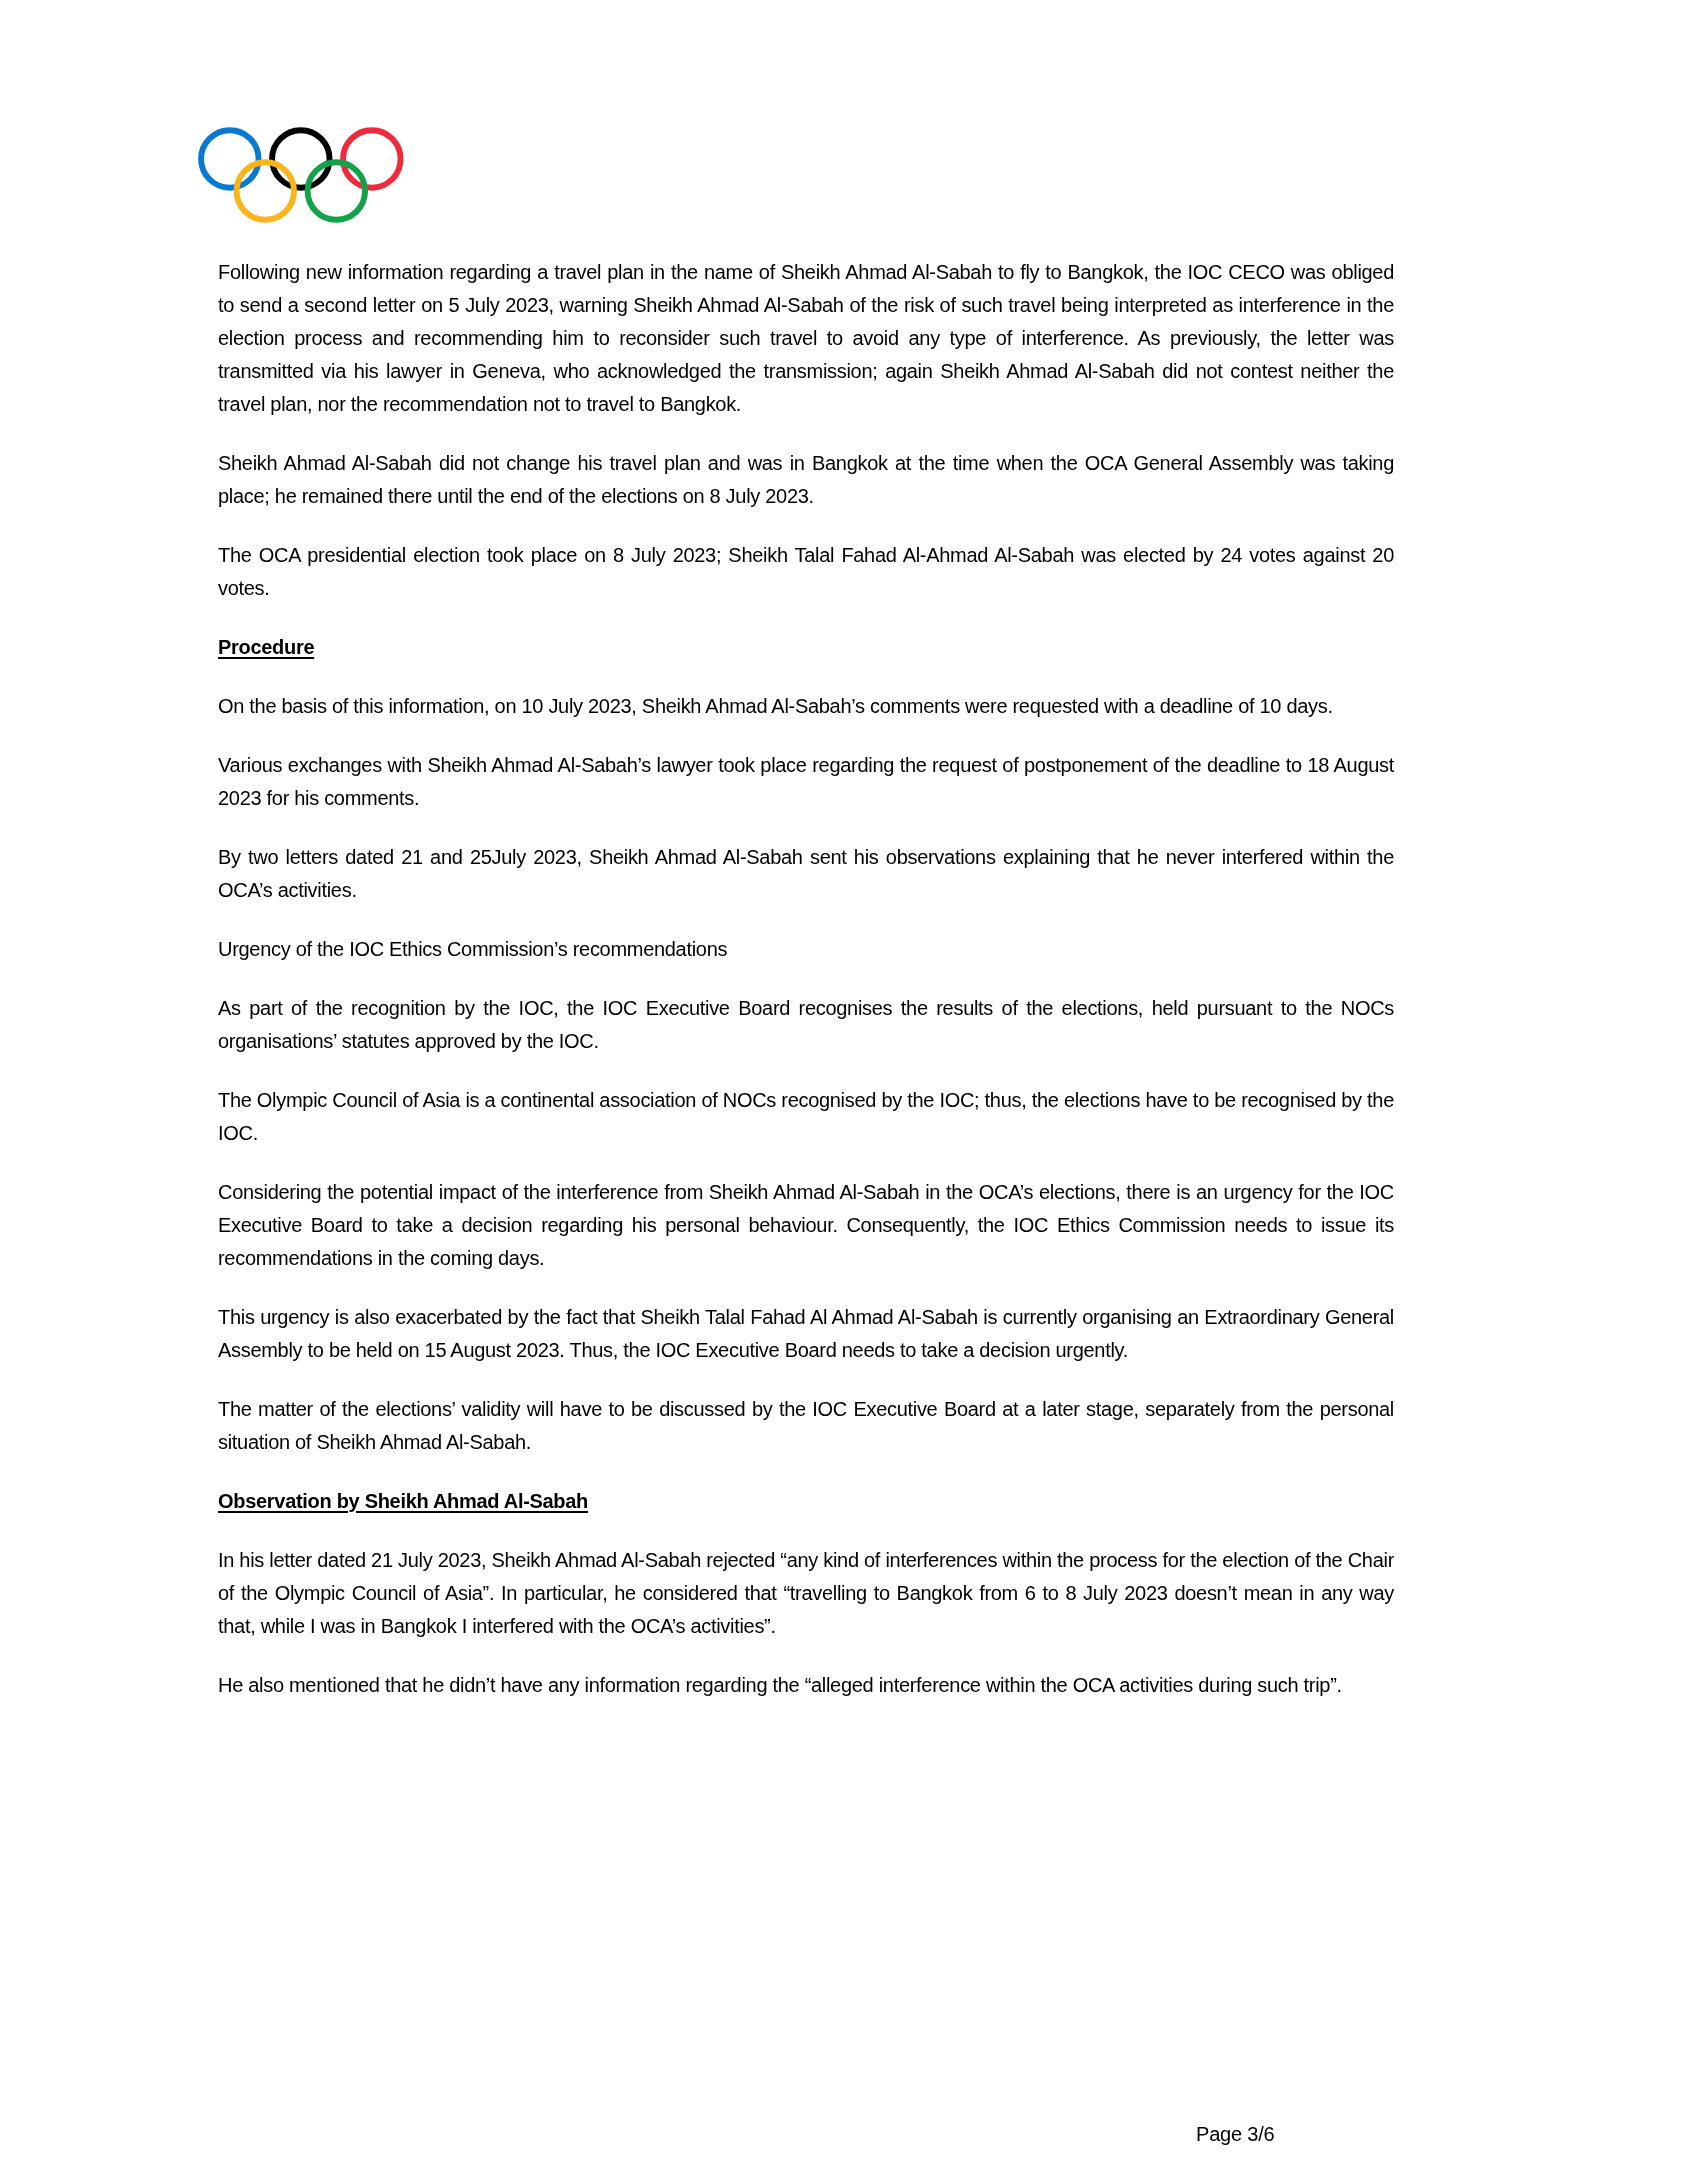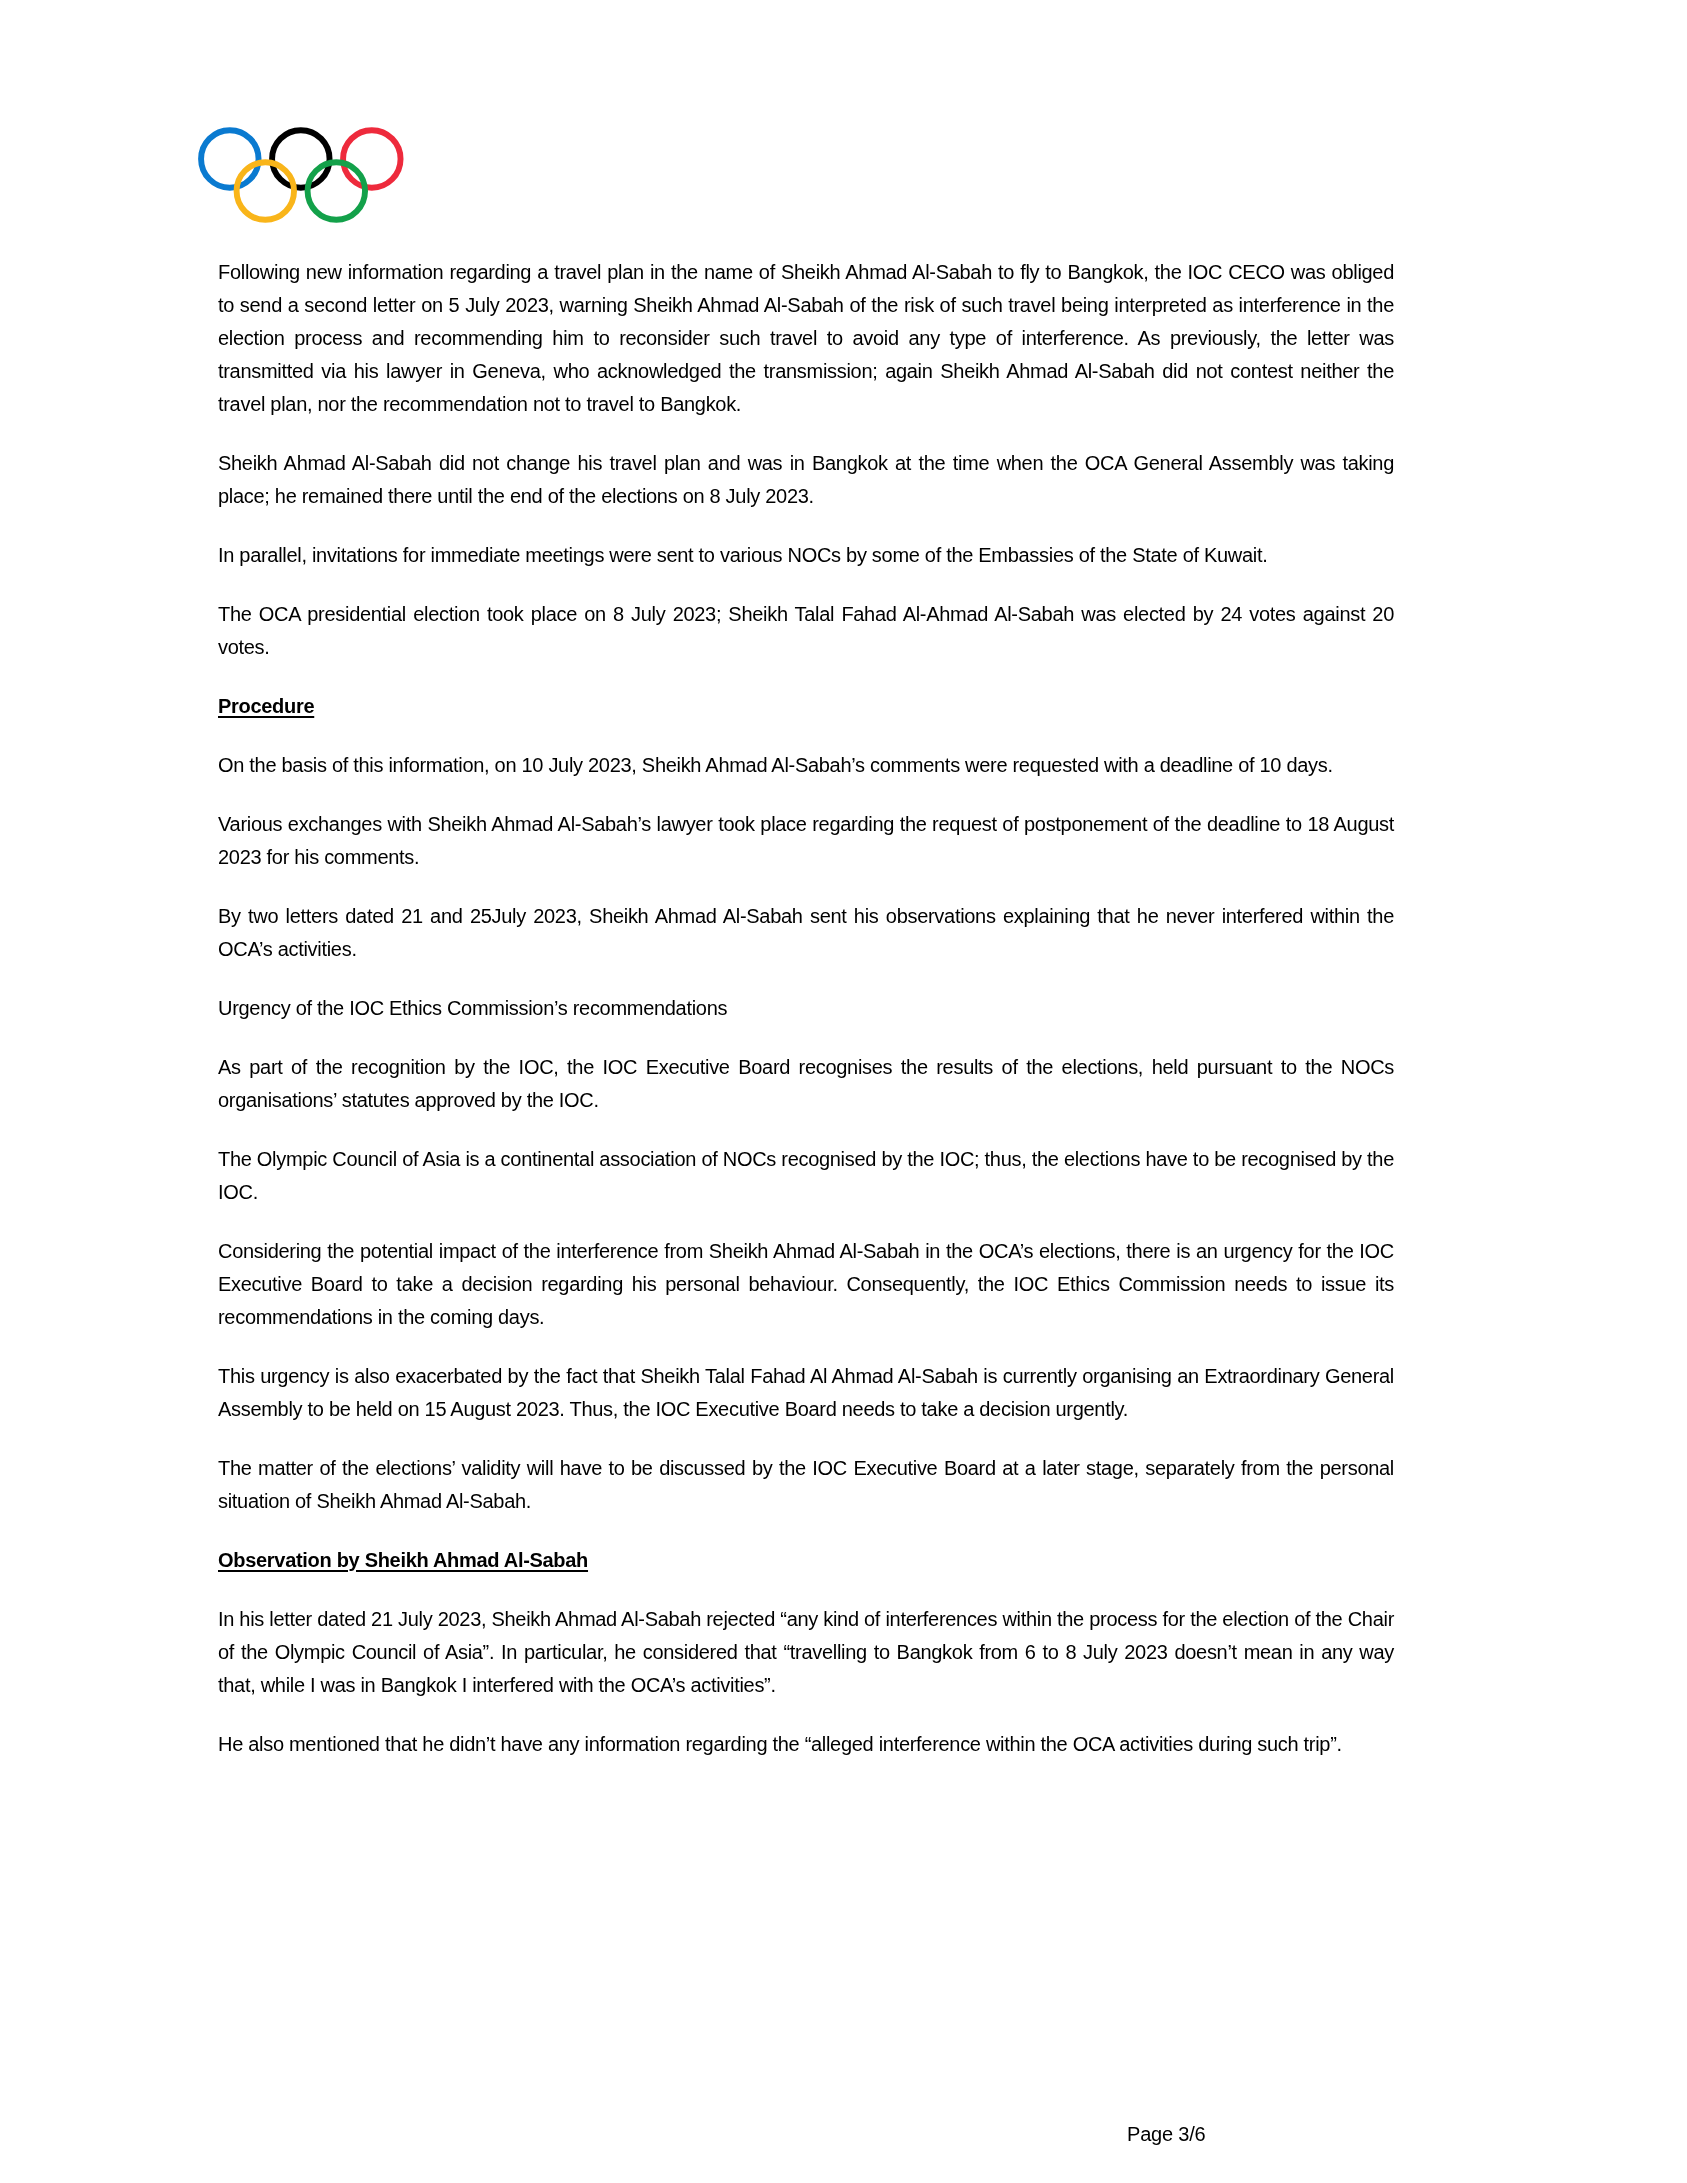--- a/index.html
+++ b/index.html
@@ -49,21 +49,21 @@
       text-decoration: underline;
       text-underline-offset: 3.4px;
       text-decoration-thickness: 1.7px;
       font-weight: bold;
     }
     .heading-i {
       margin: 0 0 26px 0;
     }
     .footer {
       position: absolute;
-      left: 1127px;
+      left: 1196px;
       top: 2123px;
       font-size: 20px;
       letter-spacing: -0.2px;
     }
   </style>
 </head>
 <body>
 
 <div class="page">
 
@@ -71,21 +71,20 @@
     <circle id="ring-blue" cx="40" cy="40" r="34" fill="none" stroke-width="7" stroke="#0a7ad0"></circle>
     <circle id="ring-black" cx="124" cy="40" r="34" fill="none" stroke-width="7" stroke="#000000"></circle>
     <circle id="ring-red" cx="208" cy="40" r="34" fill="none" stroke-width="7" stroke="#ee2a3c"></circle>
     <circle id="ring-yellow" cx="82" cy="78" r="34" fill="none" stroke-width="7" stroke="#f9b51a"></circle>
     <circle id="ring-green" cx="166" cy="78" r="34" fill="none" stroke-width="7" stroke="#13a14a"></circle>
   </svg>
 
   <div class="content" id="content">
       <p class="para">Following new information regarding a travel plan in the name of Sheikh Ahmad Al-Sabah to fly to Bangkok, the IOC CECO was obliged to send a second letter on 5 July 2023, warning Sheikh Ahmad Al-Sabah of the risk of such travel being interpreted as interference in the election process and recommending him to reconsider such travel to avoid any type of interference. As previously, the letter was transmitted via his lawyer in Geneva, who acknowledged the transmission; again Sheikh Ahmad Al-Sabah did not contest neither the travel plan, nor the recommendation not to travel to Bangkok.</p>
       <p class="para">Sheikh Ahmad Al-Sabah did not change his travel plan and was in Bangkok at the time when the OCA General Assembly was taking place; he remained there until the end of the elections on 8 July 2023.</p>
-      <p class="para">In parallel, invitations for immediate meetings were sent to various NOCs by some of the Embassies of the State of Kuwait.</p>
       <p class="para">The OCA presidential election took place on 8 July 2023; Sheikh Talal Fahad Al-Ahmad Al-Sabah was elected by 24 votes against 20 votes.</p>
       <p class="heading-u">Procedure</p>
       <p class="para">On the basis of this information, on 10 July 2023, Sheikh Ahmad Al-Sabah’s comments were requested with a deadline of 10 days.</p>
       <p class="para">Various exchanges with Sheikh Ahmad Al-Sabah’s lawyer took place regarding the request of postponement of the deadline to 18 August 2023 for his comments.</p>
       <p class="para">By two letters dated 21 and 25July 2023, Sheikh Ahmad Al-Sabah sent his observations explaining that he never interfered within the OCA’s activities.</p>
       <p class="heading-i">Urgency of the IOC Ethics Commission’s recommendations</p>
       <p class="para">As part of the recognition by the IOC, the IOC Executive Board recognises the results of the elections, held pursuant to the NOCs organisations’ statutes approved by the IOC.</p>
       <p class="para">The Olympic Council of Asia is a continental association of NOCs recognised by the IOC; thus, the elections have to be recognised by the IOC.</p>
       <p class="para">Considering the potential impact of the interference from Sheikh Ahmad Al-Sabah in the OCA’s elections, there is an urgency for the IOC Executive Board to take a decision regarding his personal behaviour. Consequently, the IOC Ethics Commission needs to issue its recommendations in the coming days.</p>
       <p class="para">This urgency is also exacerbated by the fact that Sheikh Talal Fahad Al Ahmad Al-Sabah is currently organising an Extraordinary General Assembly to be held on 15 August 2023. Thus, the IOC Executive Board needs to take a decision urgently.</p>

